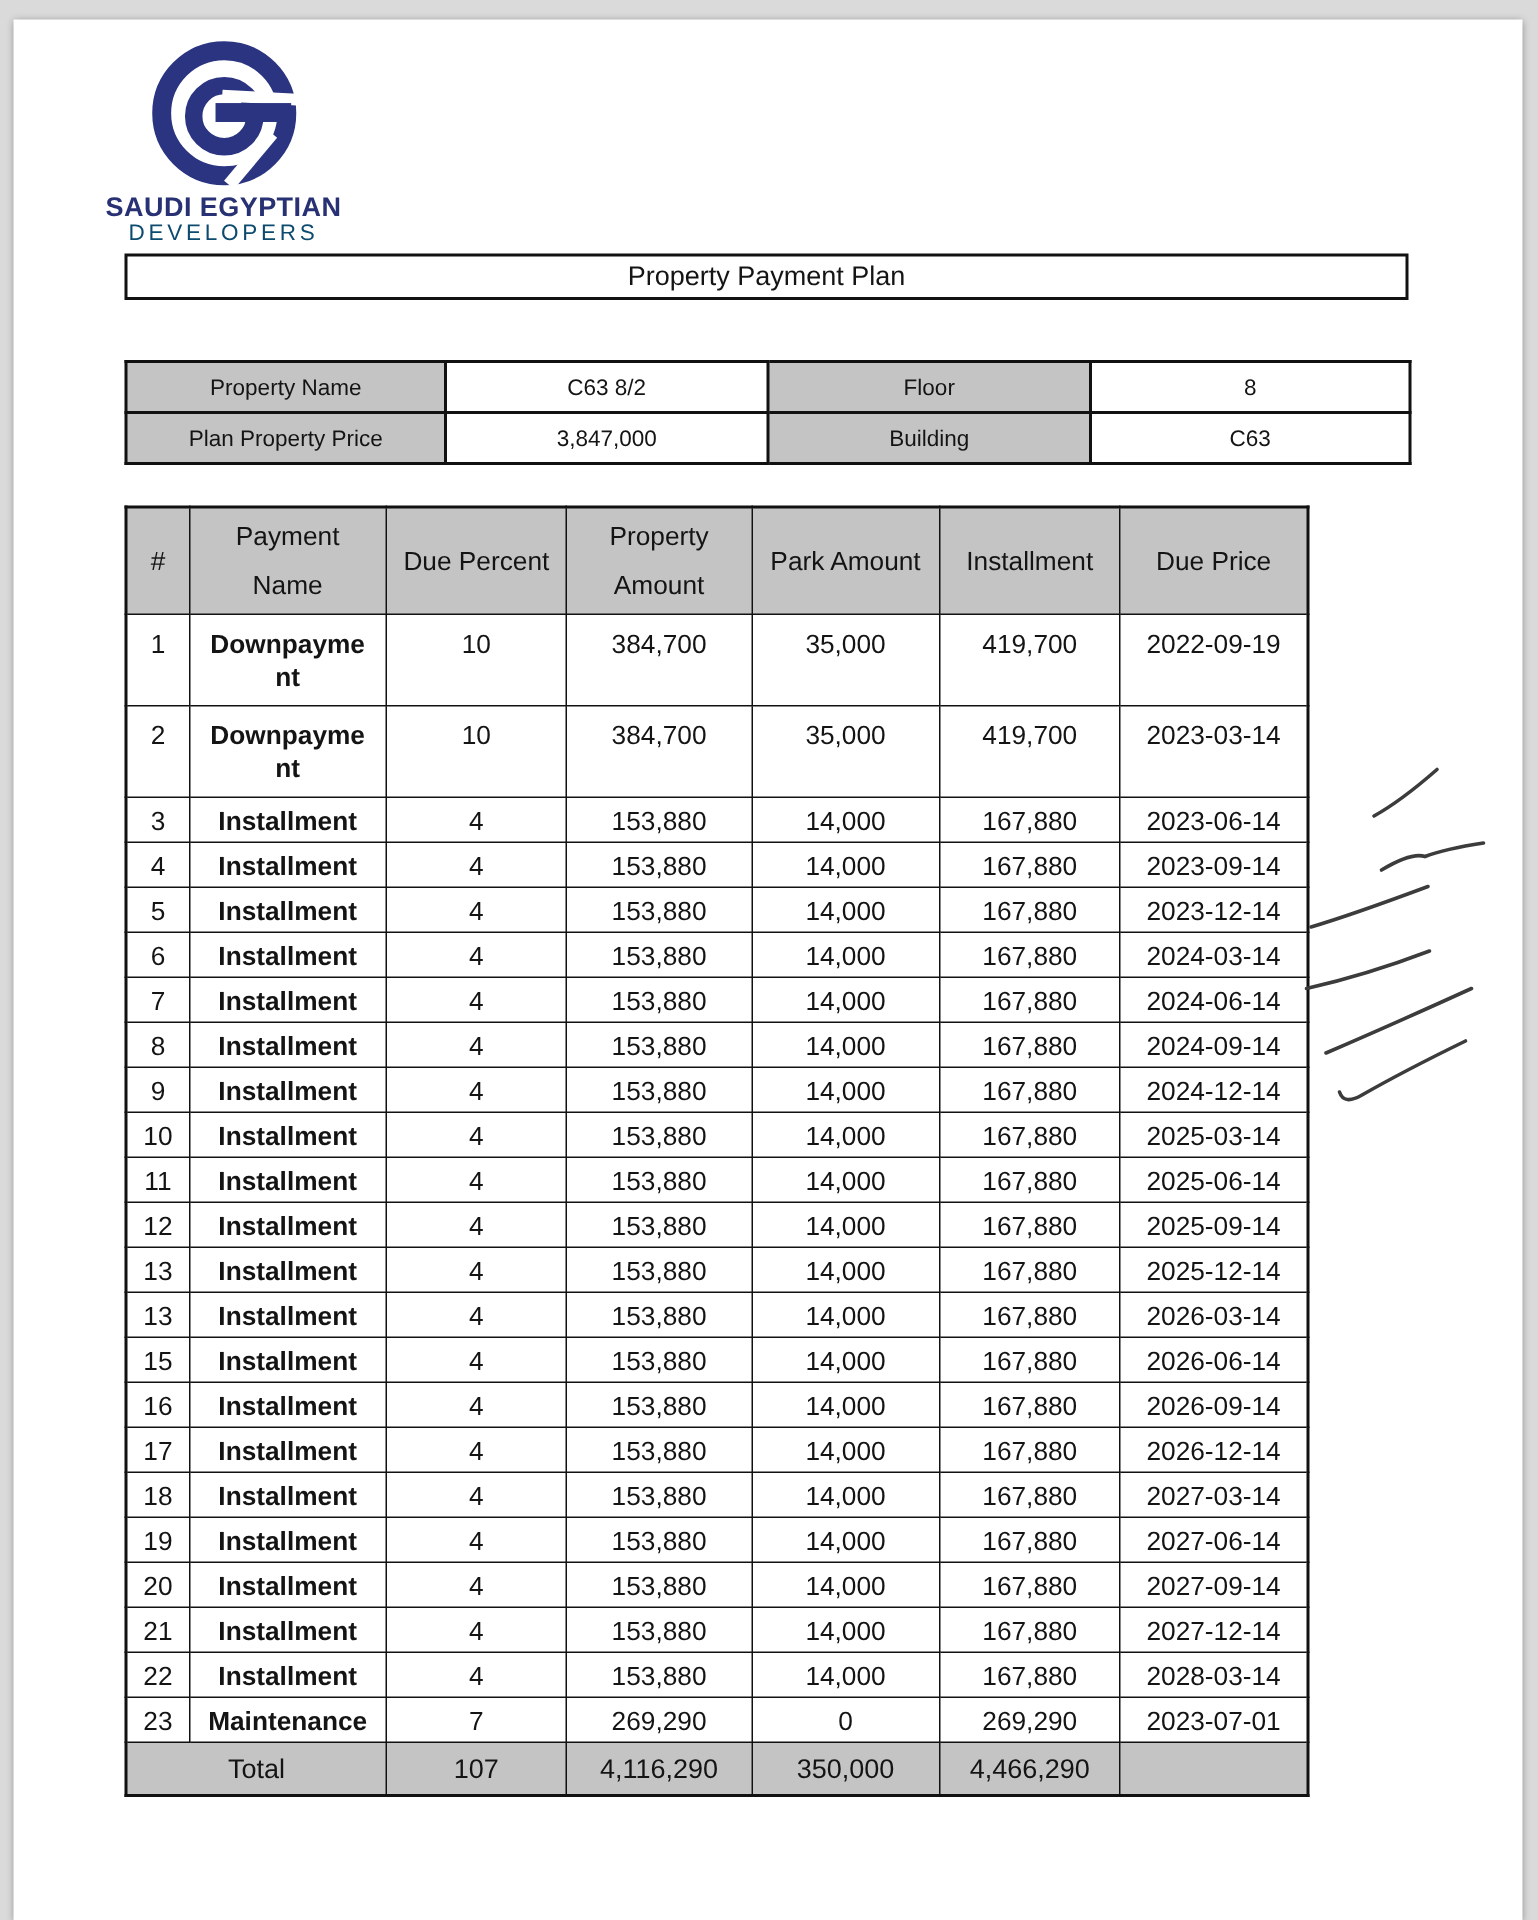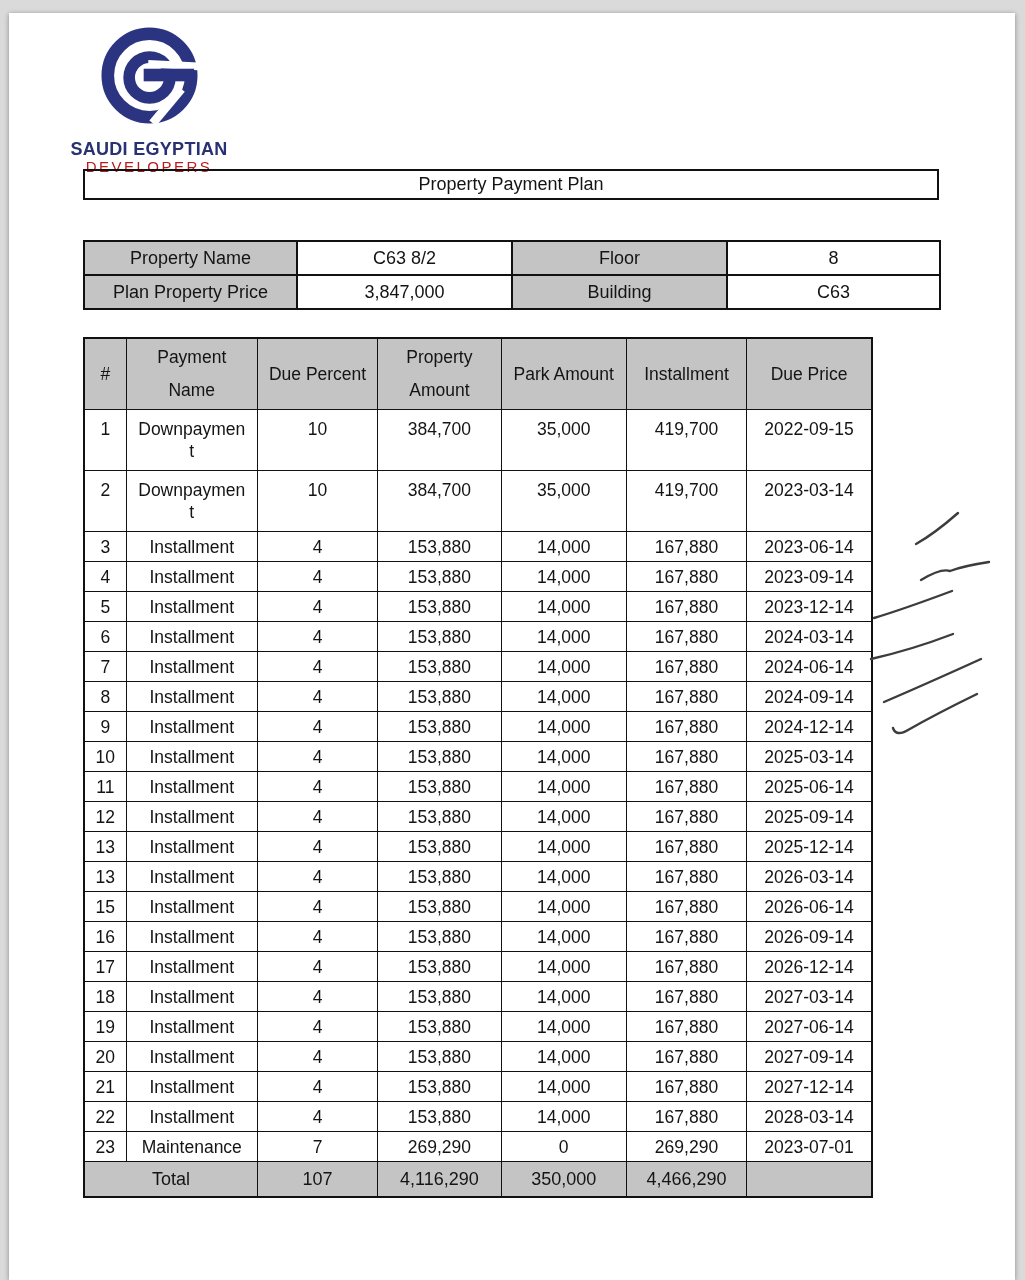--- a/index.html
+++ b/index.html
@@ -3,40 +3,40 @@
 <meta charset="utf-8">
 <style>
   html,body{margin:0;padding:0;background:#c9c9c9;}
   .canvas{position:relative;width:1025px;height:1280px;background:#dadada;overflow:hidden;
           font-family:"Liberation Sans",sans-serif;color:#141414;}
   .page{position:absolute;left:9px;top:13px;width:1006px;height:1267px;background:#ffffff;
         box-shadow:0 1px 5px rgba(0,0,0,.38);}
   
   .logo-block{position:absolute;left:45px;top:14px;width:190px;text-align:center;}
   .logo-block svg{display:block;margin:0 auto;}
-  .brand-line1{font-weight:bold;font-size:18px;letter-spacing:.3px;color:#273173;margin-top:16px;line-height:18px;}
-  .brand-line2{font-size:15px;letter-spacing:2.5px;color:#b91c1c;line-height:17px;}
+  .brand-line1{font-weight:bold;font-size:18px;letter-spacing:.3px;color:#273173;margin-top:5px;line-height:18px;}
+  .brand-line2{font-size:15px;letter-spacing:2.5px;color:#0c4a6e;line-height:17px;}
   
   .title-box{position:absolute;left:74px;top:156px;width:852px;height:27px;border:2px solid #111;
              text-align:center;line-height:27px;font-size:18px;}
   
   table{border-collapse:collapse;}
-  .info-table{position:absolute;left:74px;top:227px;table-layout:fixed;width:856px;font-size:18px;}
+  .info-table{position:absolute;left:74px;top:227px;table-layout:fixed;width:856px;font-size:15px;}
   .info-table td{border:2px solid #111;height:32px;text-align:center;vertical-align:middle;padding:0 4px;}
   .info-table td.lbl{background:#c4c4c4;}
   
   .pay-table{position:absolute;left:74px;top:324px;table-layout:fixed;width:790px;font-size:17.5px;border:2px solid #111;}
   .pay-table th,.pay-table td{border:1.5px solid #111;text-align:center;}
   .pay-table th{background:#c4c4c4;font-weight:normal;line-height:33px;padding:2px 1px;vertical-align:middle;}
   .pay-table th span{display:inline-block;line-height:33px;vertical-align:middle;}
   .pay-table th.h1 span{max-width:78px;}
   .pay-table th.h3 span{max-width:88px;}
   .pay-table td{line-height:22px;padding:3.5px 2px;vertical-align:middle;}
   .pay-table tr.tall td{padding:8px 2px;vertical-align:top;}
-  .pay-table td.c1 span{display:inline-block;max-width:110px;word-break:break-all;}
+  .pay-table td.c1 span{display:inline-block;max-width:110px;word-break:break-all;font-weight:bold;}
   .pay-table tr.total-row td{background:#c4c4c4;height:27px;font-size:18px;text-align:center;}
   
   .pen-marks{position:absolute;left:0;top:0;pointer-events:none;}
 </style>
 </head>
 <body>
 
 <div class="canvas">
   <div class="page">
 
@@ -104,21 +104,21 @@
           </tr>
         </thead>
       <tbody id="pay-body">
           <tr class="tall">
             <td class="c0"><span>1</span></td>
             <td class="c1"><span>Downpayment</span></td>
             <td class="c2"><span>10</span></td>
             <td class="c3"><span>384,700</span></td>
             <td class="c4"><span>35,000</span></td>
             <td class="c5"><span>419,700</span></td>
-            <td class="c6"><span>2022-09-15</span></td>
+            <td class="c6"><span>2022-09-19</span></td>
           </tr>
           <tr class="tall">
             <td class="c0"><span>2</span></td>
             <td class="c1"><span>Downpayment</span></td>
             <td class="c2"><span>10</span></td>
             <td class="c3"><span>384,700</span></td>
             <td class="c4"><span>35,000</span></td>
             <td class="c5"><span>419,700</span></td>
             <td class="c6"><span>2023-03-14</span></td>
           </tr>

